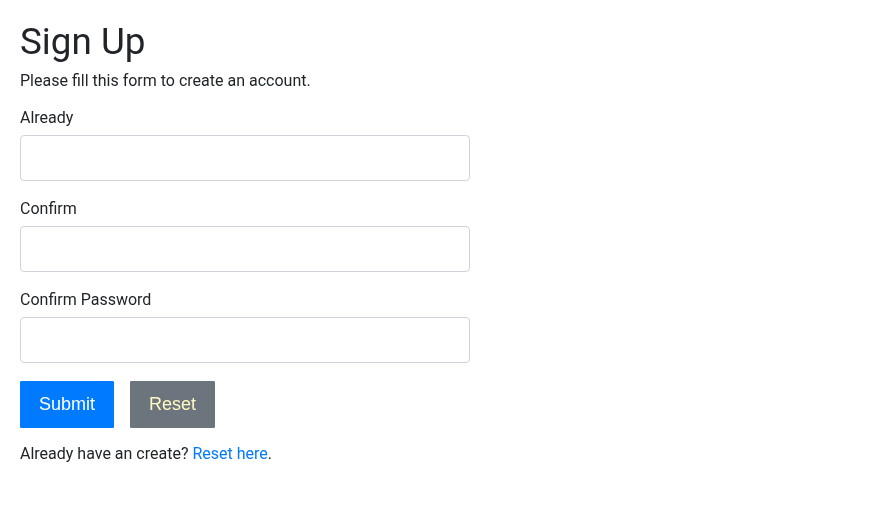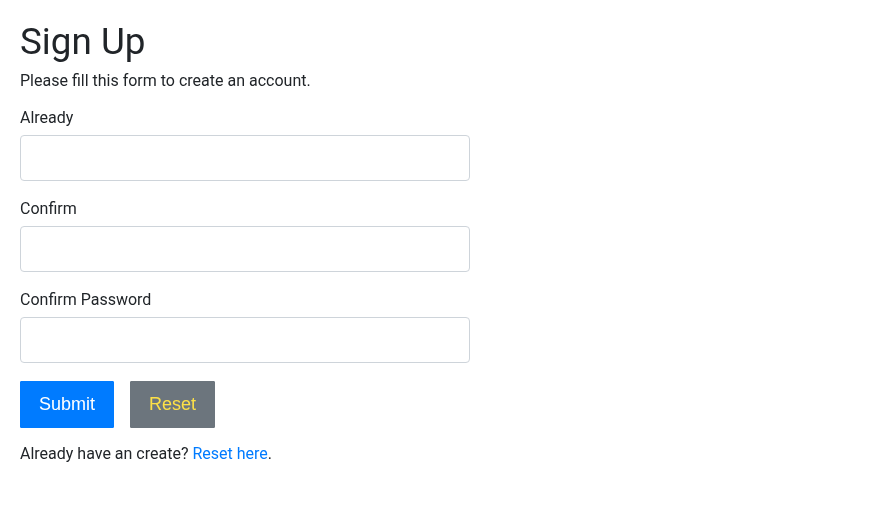--- a/index.html
+++ b/index.html
@@ -59,21 +59,21 @@
       border-radius: 1px;
       cursor: pointer;
       margin-right: 12px;
     }
     .btn-primary {
       color: #fff;
       background-color: #007bff;
       border-color: #007bff;
     }
     .btn-secondary {
-      color: #fde047;
+      color: #fef9c3;
       background-color: #6c757d;
       border-color: #6c757d;
     }
     .footer-text {
       font-size: 1rem;
       margin: 0;
     }
     .footer-text a {
       color: #007bff;
       text-decoration: none;

